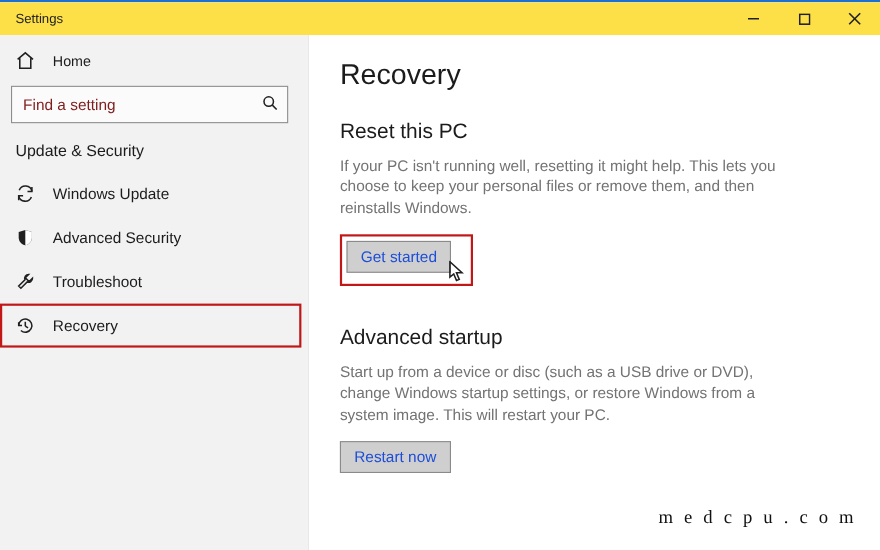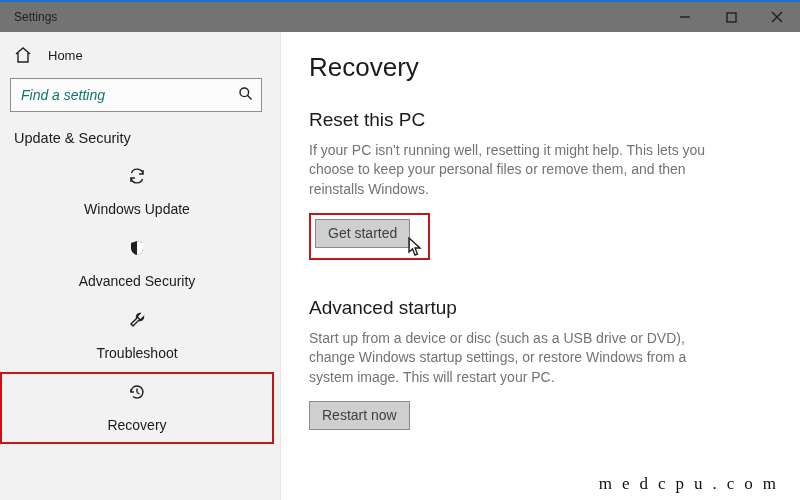--- a/index.html
+++ b/index.html
@@ -12,21 +12,21 @@
     width: 800px;
     height: 500px;
     overflow: hidden;
     border-top: 2px solid #1d6fd0;
   }
   .titlebar {
     height: 30px;
     display: flex;
     align-items: center;
     padding-left: 14px;
-    background: #737373;
+    background: #fde047;
   }
   .titlebar .title { font-size: 12px; color:#222; }
   .winctrls {
     margin-left: auto;
     display: flex;
     height: 100%;
   }
   .winctrls .ctrl {
     width: 46px;
     display:flex;
@@ -61,34 +61,33 @@
     margin: 4px 12px 12px 10px;
     height: 34px;
     border: 1px solid #8d8d8d;
     background: #fbfbfb;
     display:flex;
     align-items:center;
     padding: 0 8px 0 10px;
     font-size: 14px;
     color:#5a5a5a;
   }
-  .searchbox .ph { flex:1; color:#0f766e;font-style:italic; }
+  .searchbox .ph { flex:1; color:#7f1d1d; }
   .section-head {
     font-weight: 400;
     font-size: 14.5px;
     padding: 6px 14px 10px 14px;
   }
   .navlist { list-style:none; margin:0; padding:0; }
   .navlist li {
     display:flex;
     align-items:center;
     gap:16px;
     padding: 11px 14px 11px 14px;
     font-size: 14px;
-    flex-direction: column;
   }
   .navlist li.hl {
     outline: 2px solid #c11717;
     outline-offset: -2px;
   }
   .content {
     flex:1;
     padding: 20px 10px 10px 28px;
     background:#fff;
     position: relative;
@@ -109,37 +108,37 @@
     line-height: 1.38;
     max-width: 420px;
     color:#737373;
   }
   .btn {
     display:inline-block;
     background:#cfcfcf;
     border:1px solid #8a8a8a;
     padding: 5px 12px 6px 12px;
     font-size: 14px;
-    color:#404040;
+    color:#1d4ed8;
   }
   .btn-wrap.hl {
     display:inline-block;
     padding:4px 18px 10px 4px;
     border:2px solid #c11717;
     position:relative;
   }
   .cursor {
     position:absolute;
     right:4px; bottom:-2px;
   }
   .divider { height:26px; }
   .watermark {
     position:absolute;
     right: 14px;
-    bottom: 6px;
+    bottom: 20px;
     font-family: Georgia, "Times New Roman", serif;
     letter-spacing: 10px;
     font-size: 17px;
     color:#111;
   }
   
   svg { stroke:#202020; stroke-width:1.4; fill:none; }
 </style>
 </head>
 <body>

